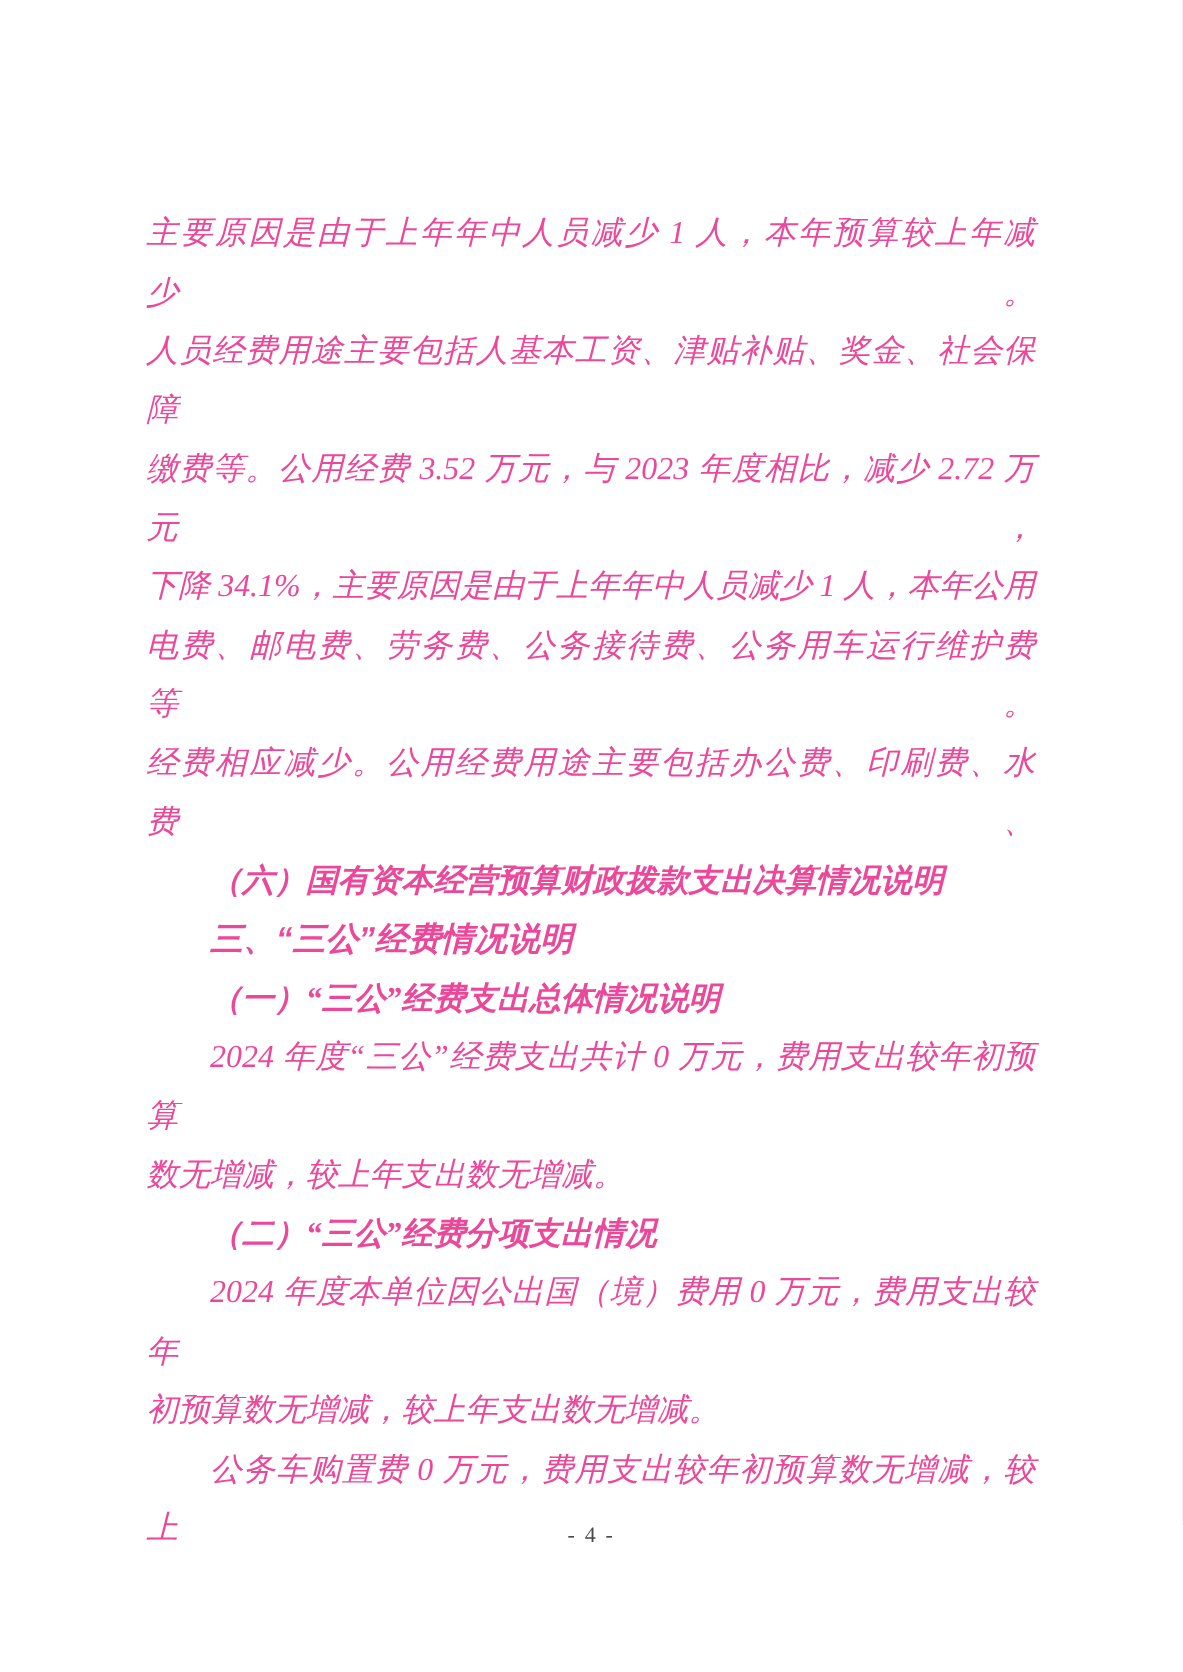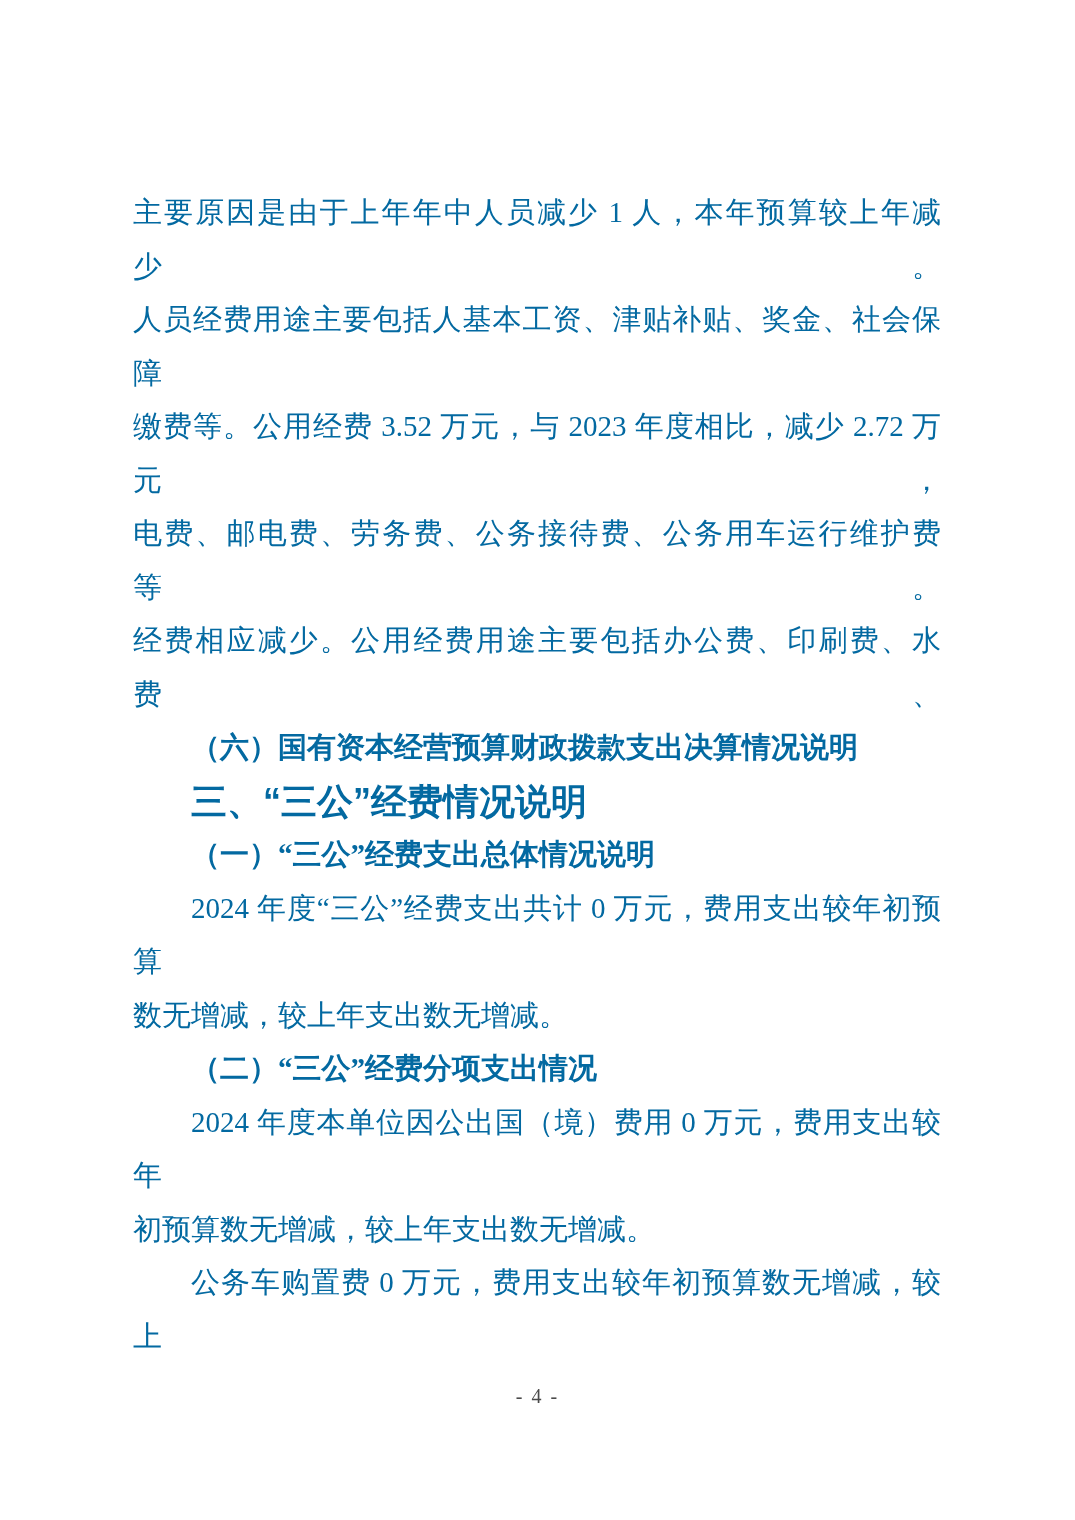--- a/index.html
+++ b/index.html
@@ -18,37 +18,38 @@
   .content {
     position: absolute;
     left: 133px;
     top: 186px;
     width: 808px;
   }
   .line {
     font-family: "Liberation Serif", "DejaVu Serif", serif;
     font-size: 29px;
     line-height: 53.5px;
-    color: #0369a1;
+    color: #ec4899;
     white-space: normal;
+    font-style: italic;
   }
   .line.indent {
     text-indent: 58px;
   }
   .line.justify {
     text-align: justify;
     text-align-last: justify;
   }
   .line.heading-kai {
     font-weight: bold;
   }
   .line.heading-hei {
     font-family: "Liberation Sans", "DejaVu Sans", sans-serif;
     font-weight: bold;
-    font-size: 36px;
+    font-size: 30px;
   }
   .page-number {
     position: absolute;
     top: 1385px;
     left: 0;
     width: 100%;
     text-align: center;
     font-family: "Liberation Serif", "DejaVu Serif", serif;
     font-size: 20px;
     letter-spacing: 2px;
@@ -56,20 +57,21 @@
   }
 </style>
 </head>
 <body>
 
 <div class="sheet">
   <div class="content" id="doc-lines">
       <div class="line body justify">主要原因是由于上年年中人员减少 1 人，本年预算较上年减少。</div>
       <div class="line body justify">人员经费用途主要包括人基本工资、津贴补贴、奖金、社会保障</div>
       <div class="line body justify">缴费等。公用经费 3.52 万元，与 2023 年度相比，减少 2.72 万元，</div>
+      <div class="line body justify">下降 34.1%，主要原因是由于上年年中人员减少 1 人，本年公用</div>
       <div class="line body justify">电费、邮电费、劳务费、公务接待费、公务用车运行维护费等。</div>
       <div class="line body justify">经费相应减少。公用经费用途主要包括办公费、印刷费、水费、</div>
       <div class="line heading-kai indent">（六）国有资本经营预算财政拨款支出决算情况说明</div>
       <div class="line heading-hei indent">三、“三公”经费情况说明</div>
       <div class="line heading-kai indent">（一）“三公”经费支出总体情况说明</div>
       <div class="line body indent justify">2024 年度“三公”经费支出共计 0 万元，费用支出较年初预算</div>
       <div class="line body">数无增减，较上年支出数无增减。</div>
       <div class="line heading-kai indent">（二）“三公”经费分项支出情况</div>
       <div class="line body indent justify">2024 年度本单位因公出国（境）费用 0 万元，费用支出较年</div>
       <div class="line body">初预算数无增减，较上年支出数无增减。</div>

